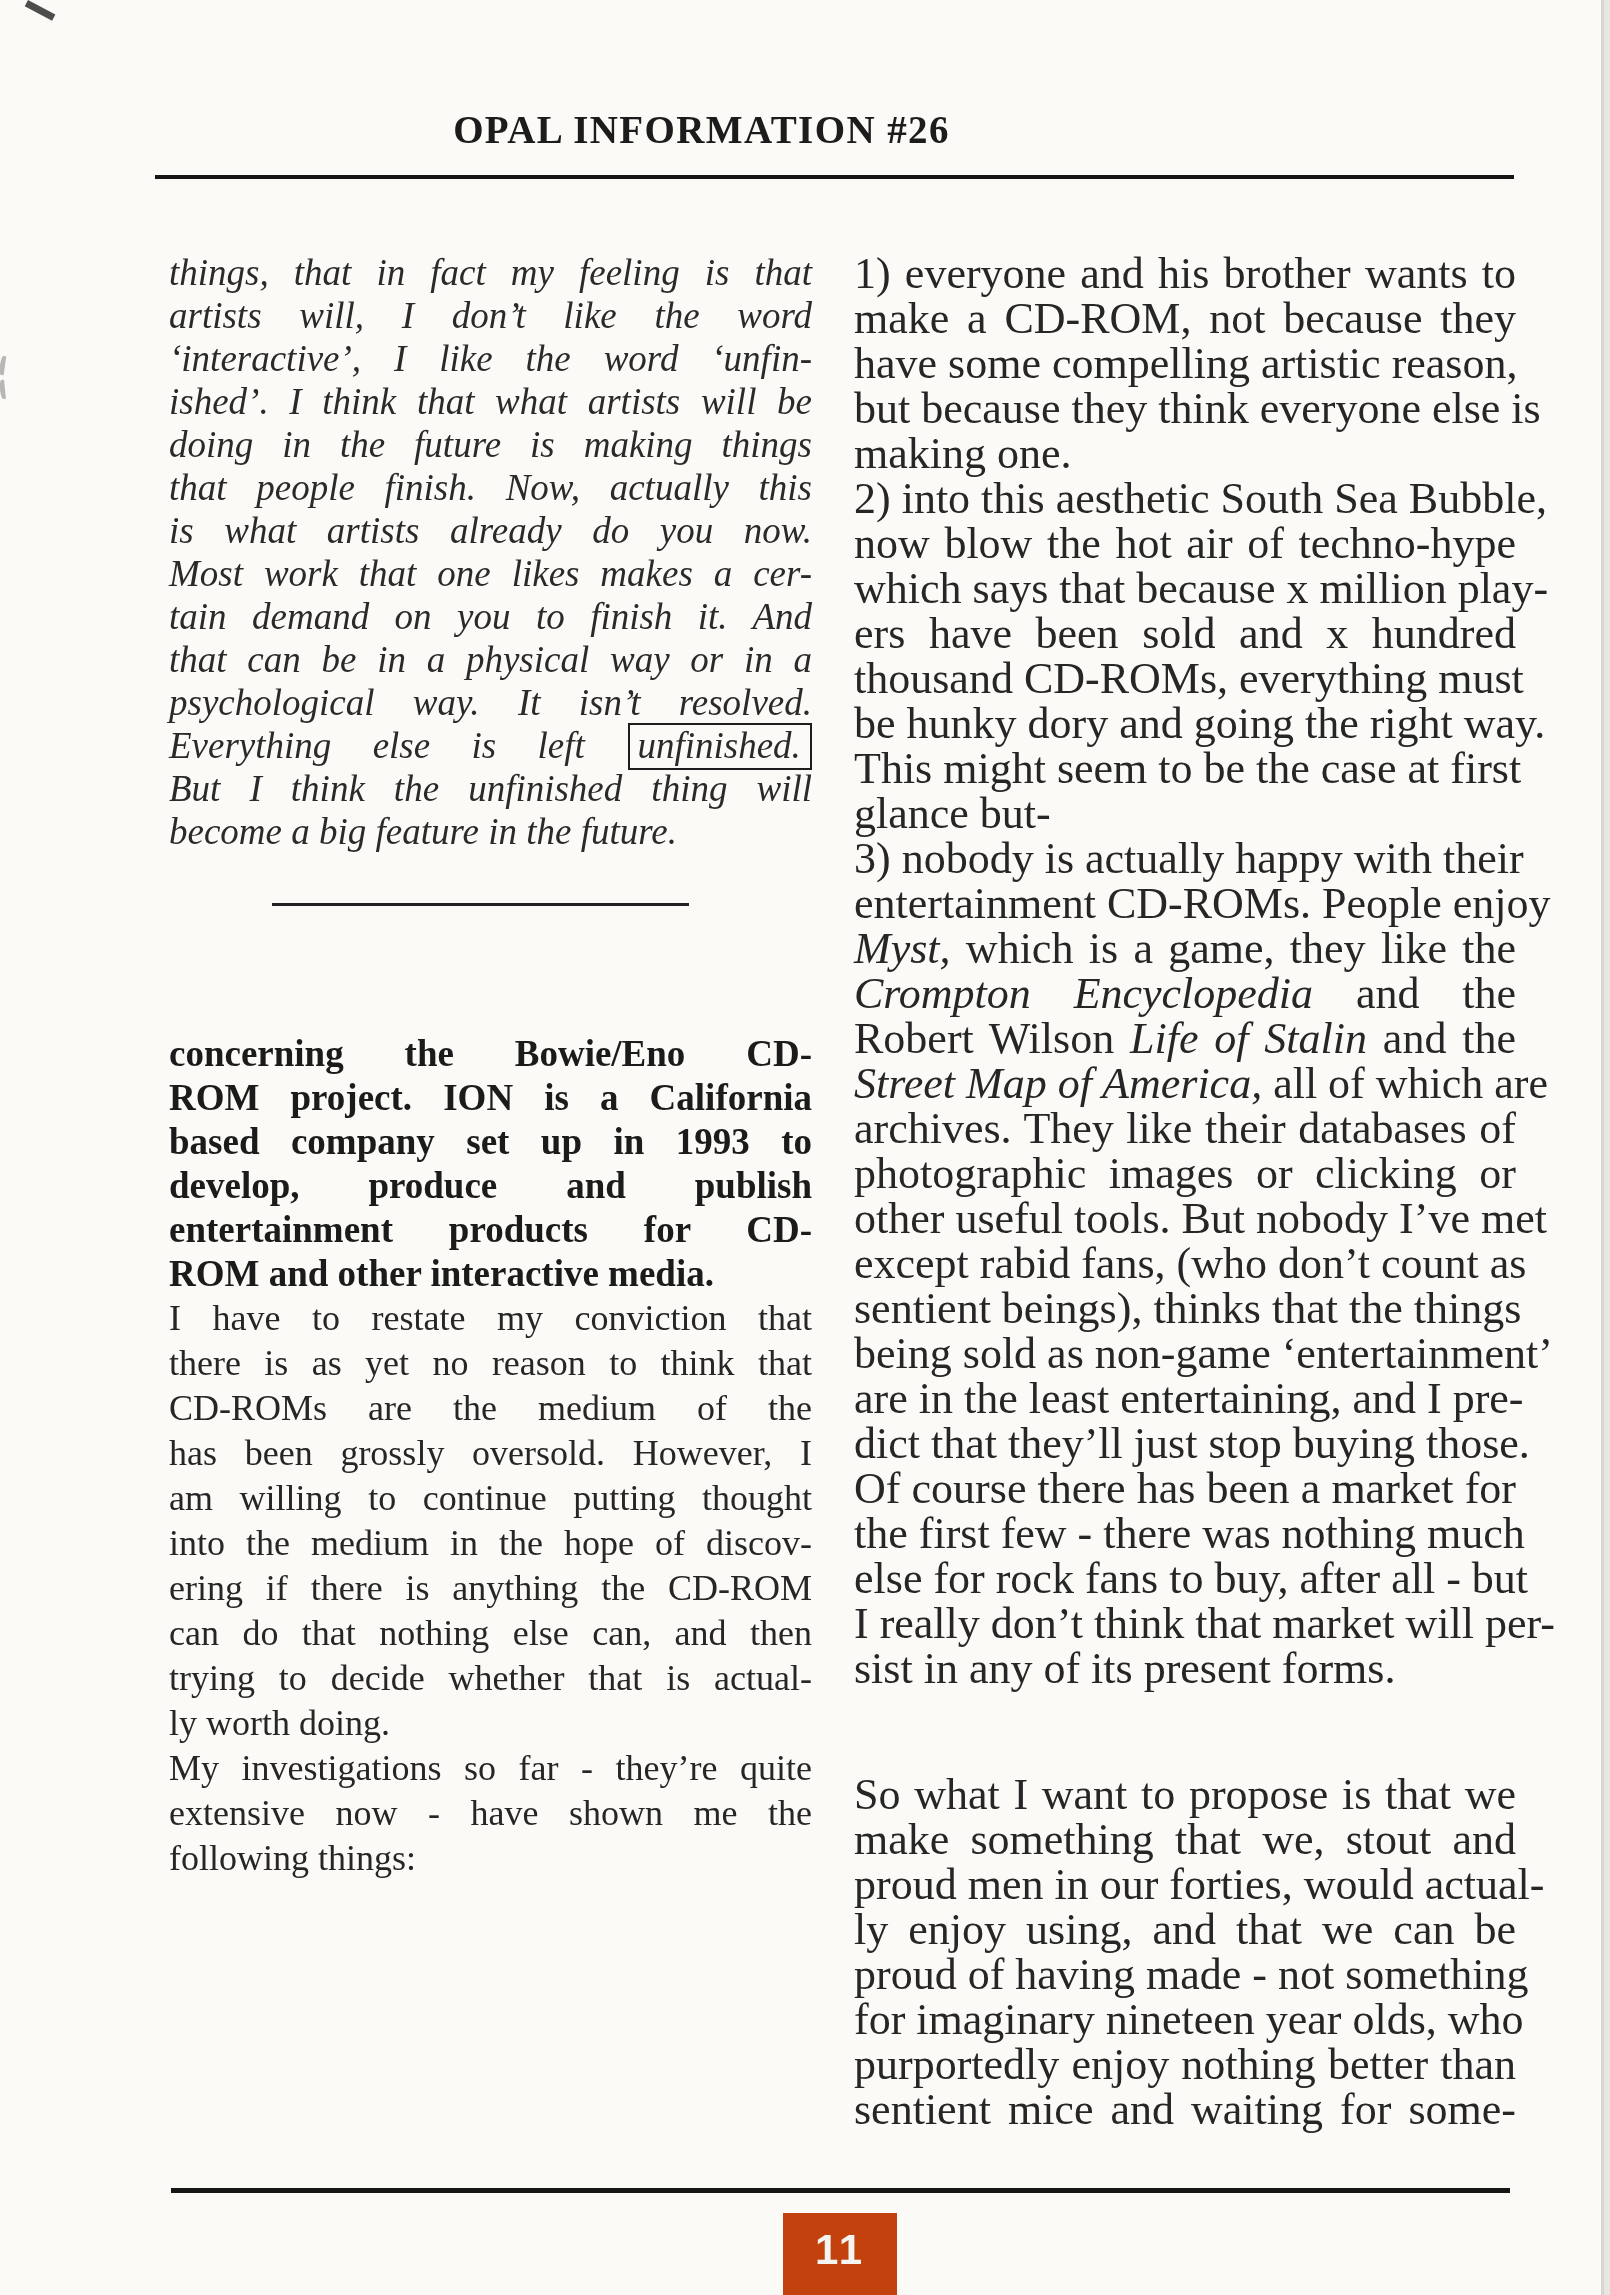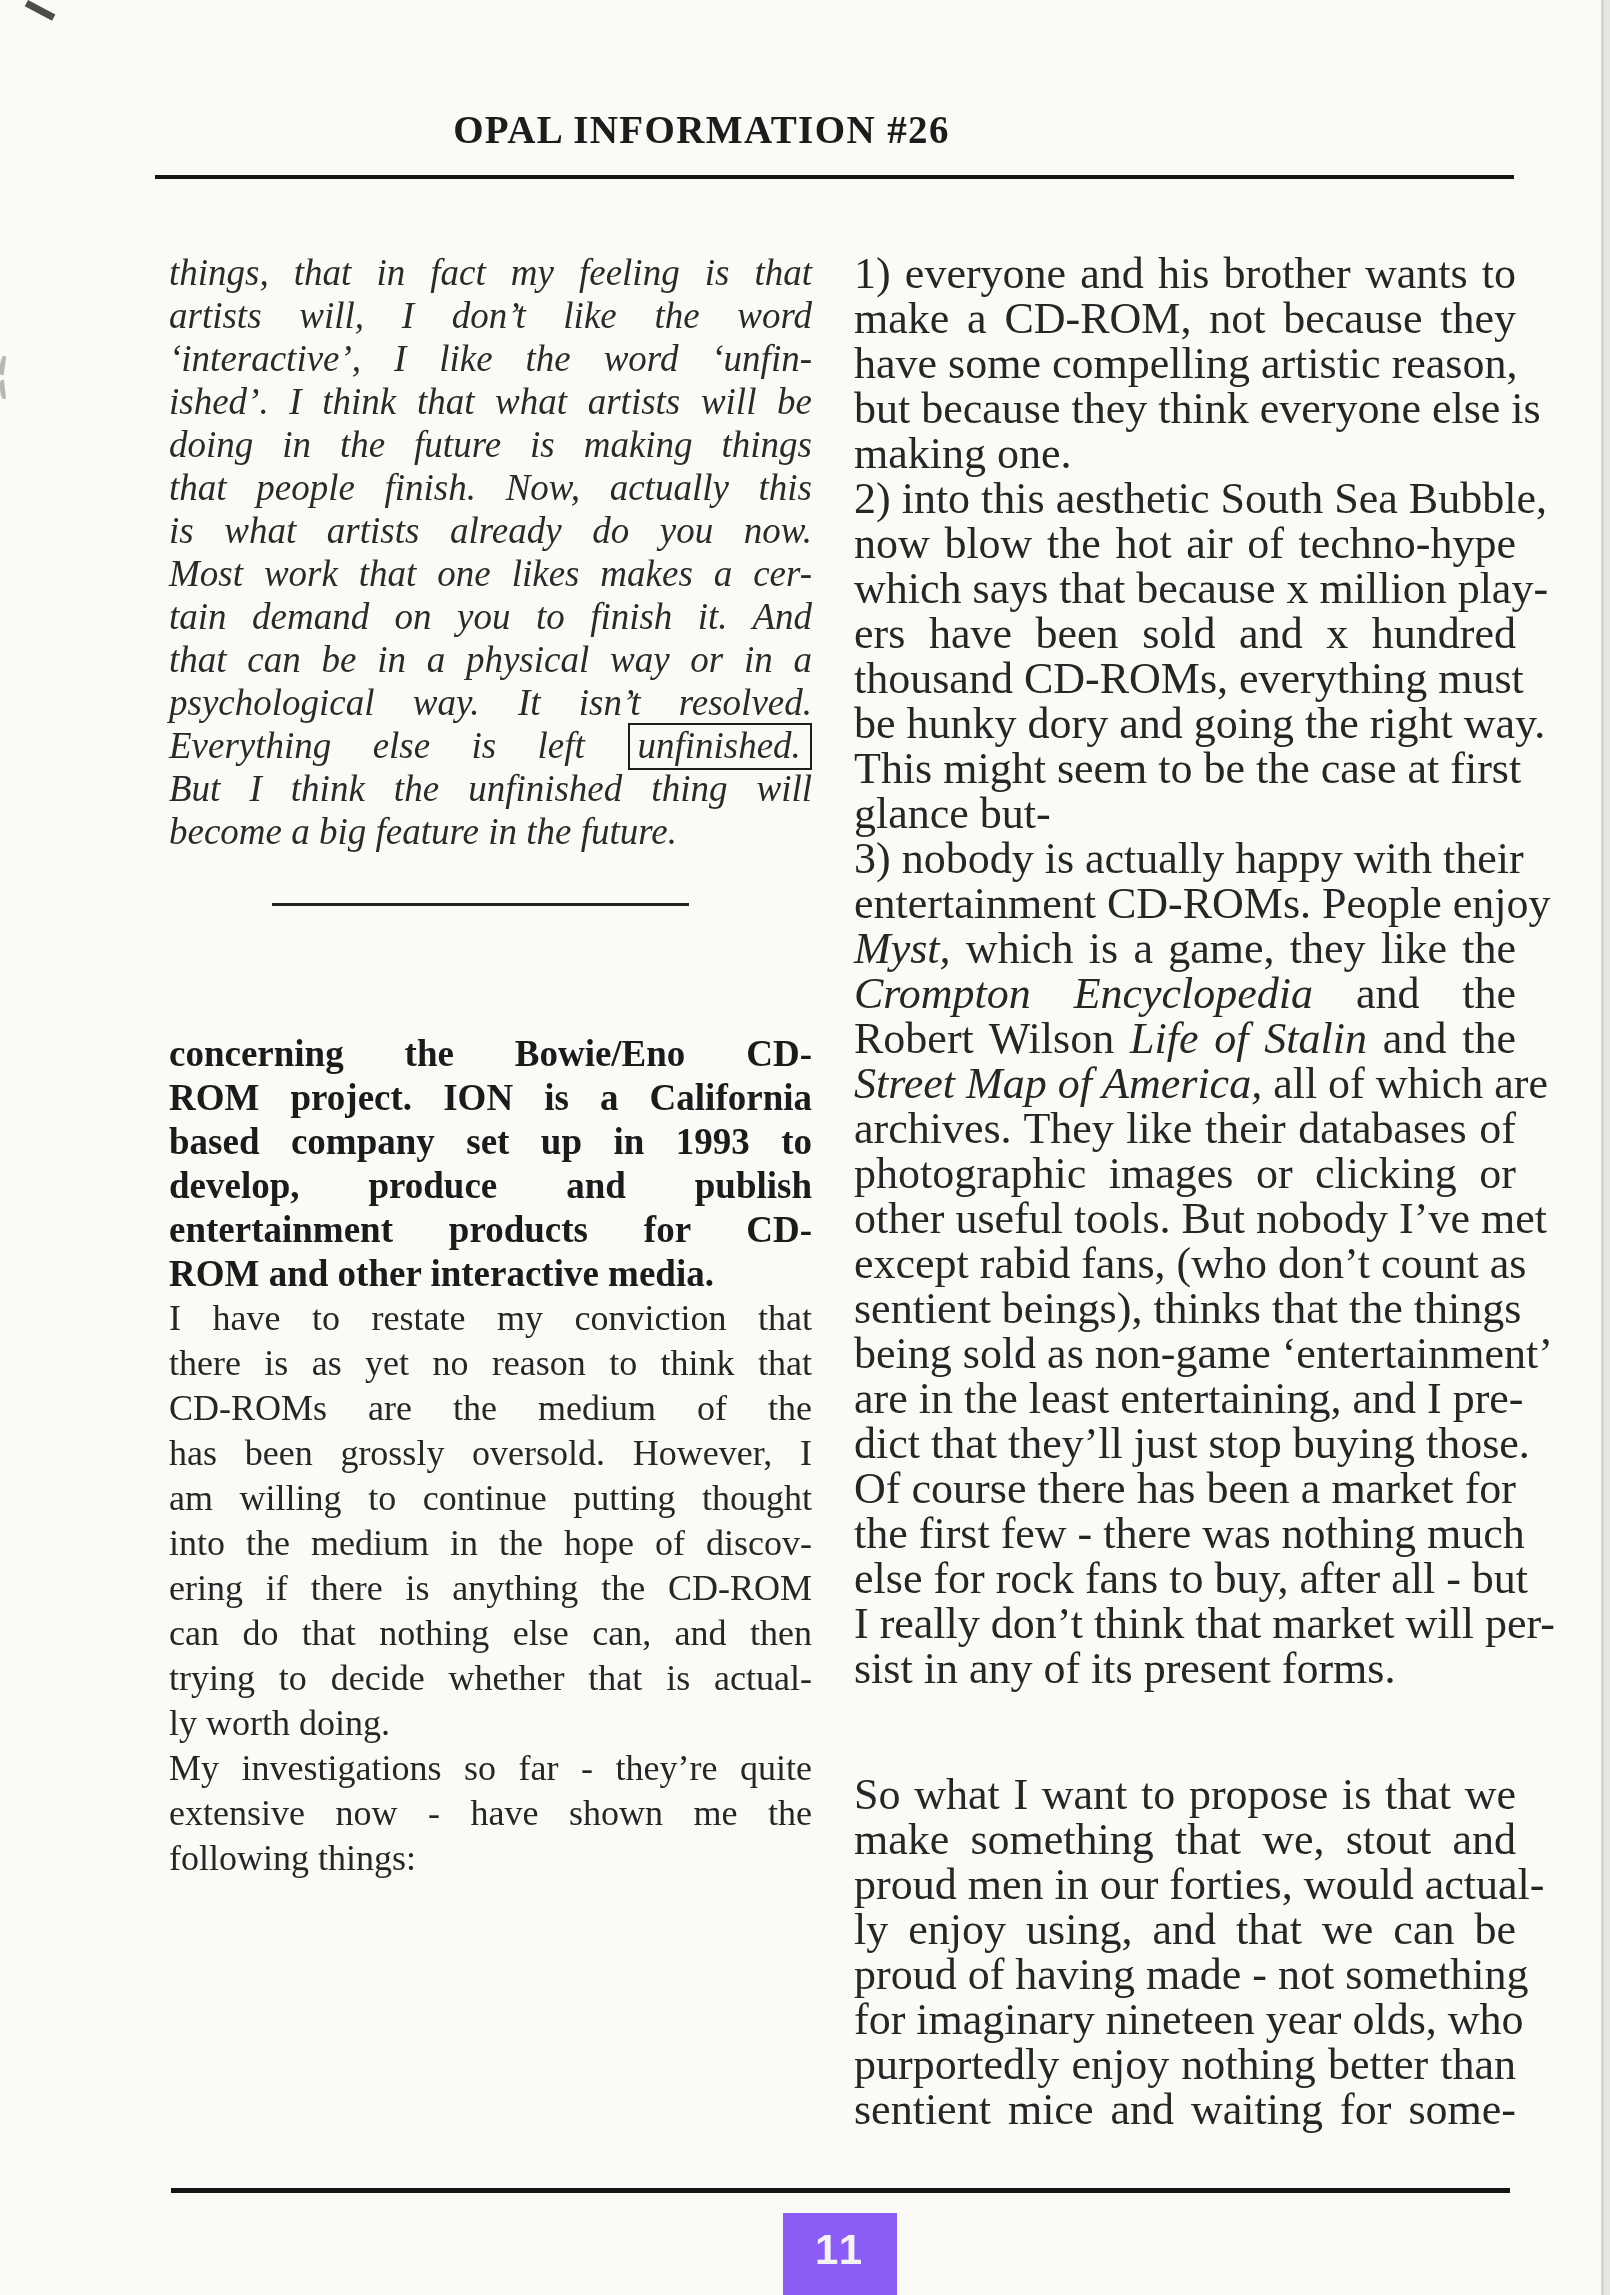--- a/index.html
+++ b/index.html
@@ -38,21 +38,21 @@
   .col-right .para{font-size:44px;line-height:45px;}
   .col-right .gap-top{margin-top:81px;}
   .boxed{
     border:2.8px solid #1d1d1d;
     padding:0 9.2px 1.8px 7.4px;
     margin-left:2px;
   }
   
   .pagenum-box{
     position:absolute;top:2213px;left:783px;width:114px;height:82px;
-    background:#8b5cf6;
+    background:#c2410c;
     display:flex;align-items:flex-start;justify-content:center;
   }
   .pagenum-box span{
     font-family:"Liberation Sans","DejaVu Sans",sans-serif;
     font-weight:700;font-size:42px;color:#f4f4f2;
     letter-spacing:2.8px;margin-top:13px;
   }
   
   .corner-mark{
     position:absolute;top:0px;left:28px;width:31px;height:6.5px;

